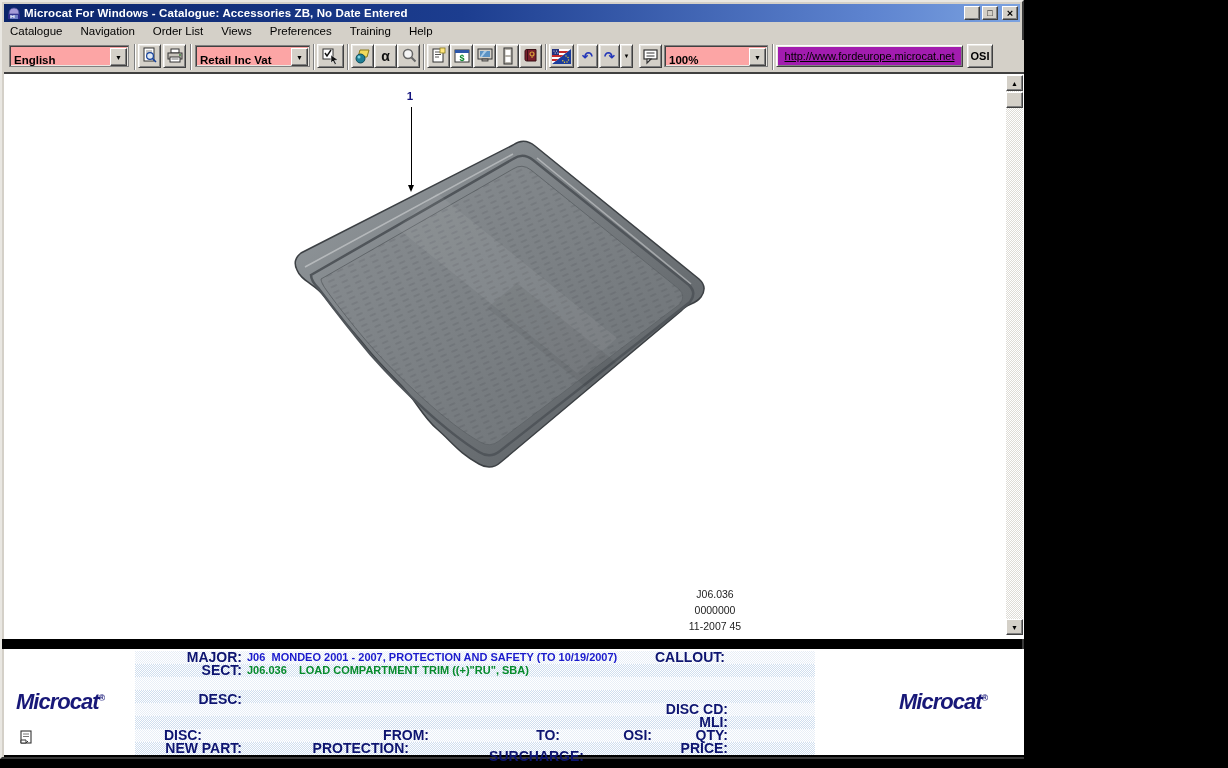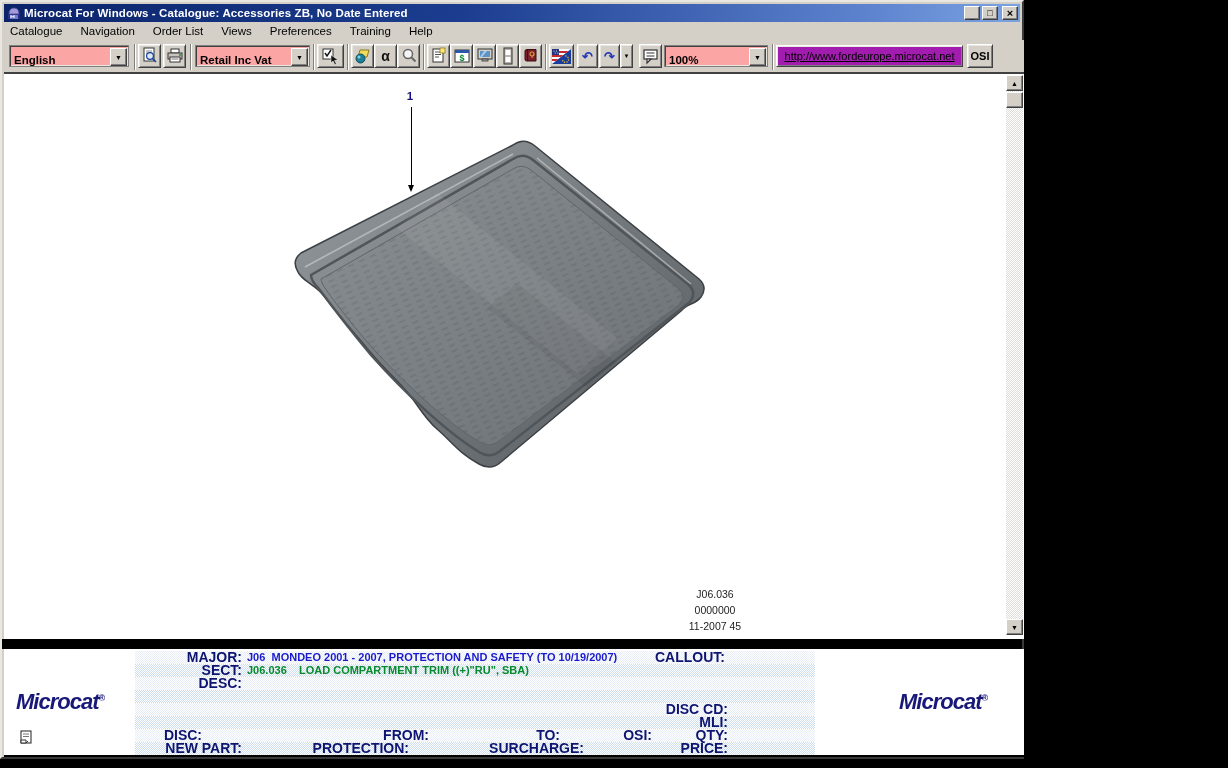--- a/index.html
+++ b/index.html
@@ -381,34 +381,34 @@
       <div class="prow light" style="top:80px;"></div>
       <div class="prow blue" style="top:93px;"></div>
 
       <span class="plabel" style="top:2px; right:782px;">MAJOR:</span>
       <span class="pvalue blue" style="top:2px; left:243px;">J06  MONDEO 2001 - 2007, PROTECTION AND SAFETY (TO 10/19/2007)</span>
       <span class="plabel" style="top:2px; right:299px;">CALLOUT:</span>
 
       <span class="plabel" style="top:15px; right:782px;">SECT:</span>
       <span class="pvalue green" style="top:15px; left:243px;">J06.036    LOAD COMPARTMENT TRIM ((+)"RU", SBA)</span>
 
-      <span class="plabel" style="top:28px; right:782px;">DESC:</span>
+      <span class="plabel" style="top:44px; right:782px;">DESC:</span>
 
       <span class="plabel" style="top:54px; right:296px;">DISC CD:</span>
       <span class="plabel" style="top:67px; right:296px;margin-left:24px;">MLI:</span>
 
       <span class="plabel" style="top:80px; right:822px;">DISC:</span>
       <span class="plabel" style="top:80px; right:595px;">FROM:</span>
       <span class="plabel" style="top:80px; right:464px;">TO:</span>
       <span class="plabel" style="top:80px; right:372px;">OSI:</span>
       <span class="plabel" style="top:80px; right:296px;">QTY:</span>
 
       <span class="plabel" style="top:93px; right:782px;">NEW PART:</span>
       <span class="plabel" style="top:93px; right:615px;">PROTECTION:</span>
-      <span class="plabel" style="top:93px; right:440px;">SURCHARGE:</span>
+      <span class="plabel" style="top:101px; right:440px;">SURCHARGE:</span>
       <span class="plabel" style="top:93px; right:296px;">PRICE:</span>
 
       <div class="brand" style="left:12px; top:40px;">
         <span>Microcat</span><sup>®</sup>
       </div>
       <div class="brand" style="left:895px; top:40px;">
         <span>Microcat</span><sup>®</sup>
       </div>
 
       <svg style="position:absolute; left:14px; top:80px;" width="18" height="18" viewBox="0 0 18 18">

